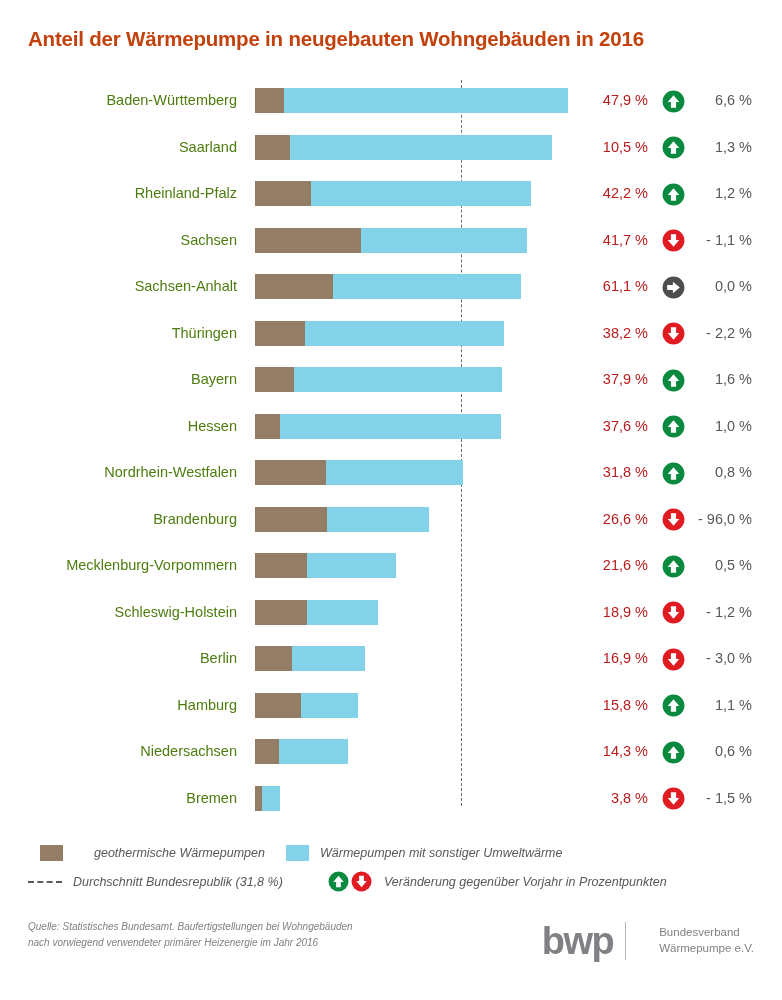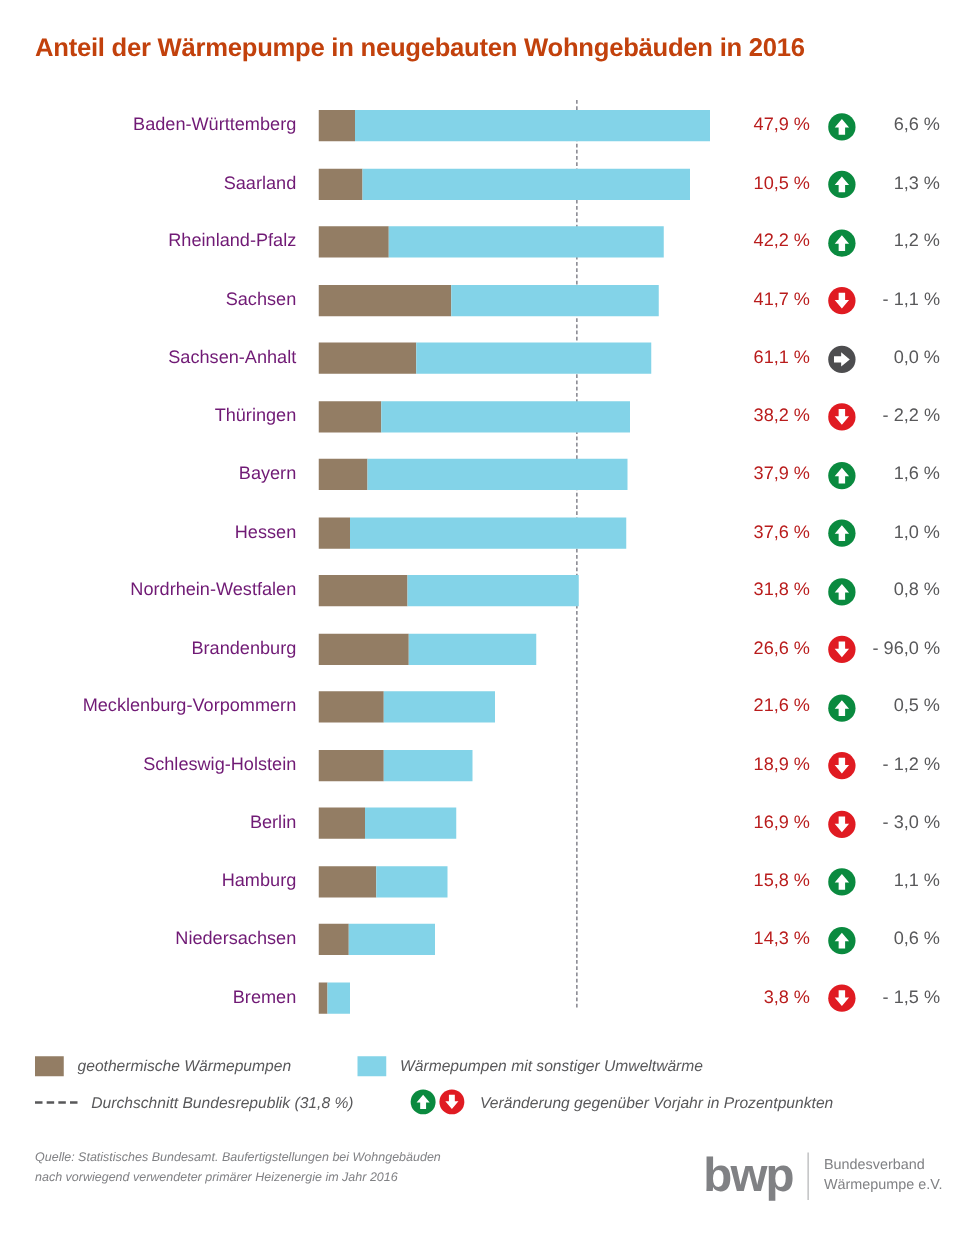--- a/index.html
+++ b/index.html
@@ -35,21 +35,21 @@
     width:782px;
   }
   .row-label {
     position:absolute;
     left:0; top:0;
     width:237px;
     height:46.5px;
     line-height:46.5px;
     text-align:right;
     font-size:14.5px;
-    color:#701a75;
+    color:#4d7c0f;
     white-space:nowrap;
   }
   .bar-wrap {
     position:absolute;
     left:255px;
     top:11px;
     height:25px;
   }
   .seg {
     position:absolute;
@@ -154,20 +154,21 @@
     font-size:10px;
     font-style:italic;
     color:#808184;
     line-height:1.55;
   }
   #logo {
     position:absolute;
     right:28px; top:922px;
     display:flex;
     align-items:center;
+    gap:21px;
   }
   #logo-mark {
     font-size:38px;
     font-weight:bold;
     color:#808184;
     letter-spacing:-1.5px;
     line-height:1;
     padding-right:12px;
     border-right:1px solid #b5b6b8;
   }
@@ -391,21 +392,21 @@
       <span class="trend-icon"><svg viewBox="0 0 40 40" width="23" height="23">
           <circle cx="20" cy="20" r="19" fill="#e01b22"></circle>
           <path d="M20 31 L10 19 L15.5 19 L15.5 9 L24.5 9 L24.5 19 L30 19 Z" fill="#ffffff"></path>
         </svg></span>
       <div class="change">- 1,5 %</div>
     </div>
   </div>
 
 <div id="legend">
   <div class="legend-row">
-    <div class="legend-item" style="left:0px;">
+    <div class="legend-item" style="left:12px;gap:20px;">
       <span class="swatch sw-geo"></span>
       <span>geothermische Wärmepumpen</span>
     </div>
     <div class="legend-item" style="left:258px;">
       <span class="swatch sw-other"></span>
       <span>Wärmepumpen mit sonstiger Umweltwärme</span>
     </div>
   </div>
   <div class="legend-row">
     <div class="legend-item" style="left:0px;">

